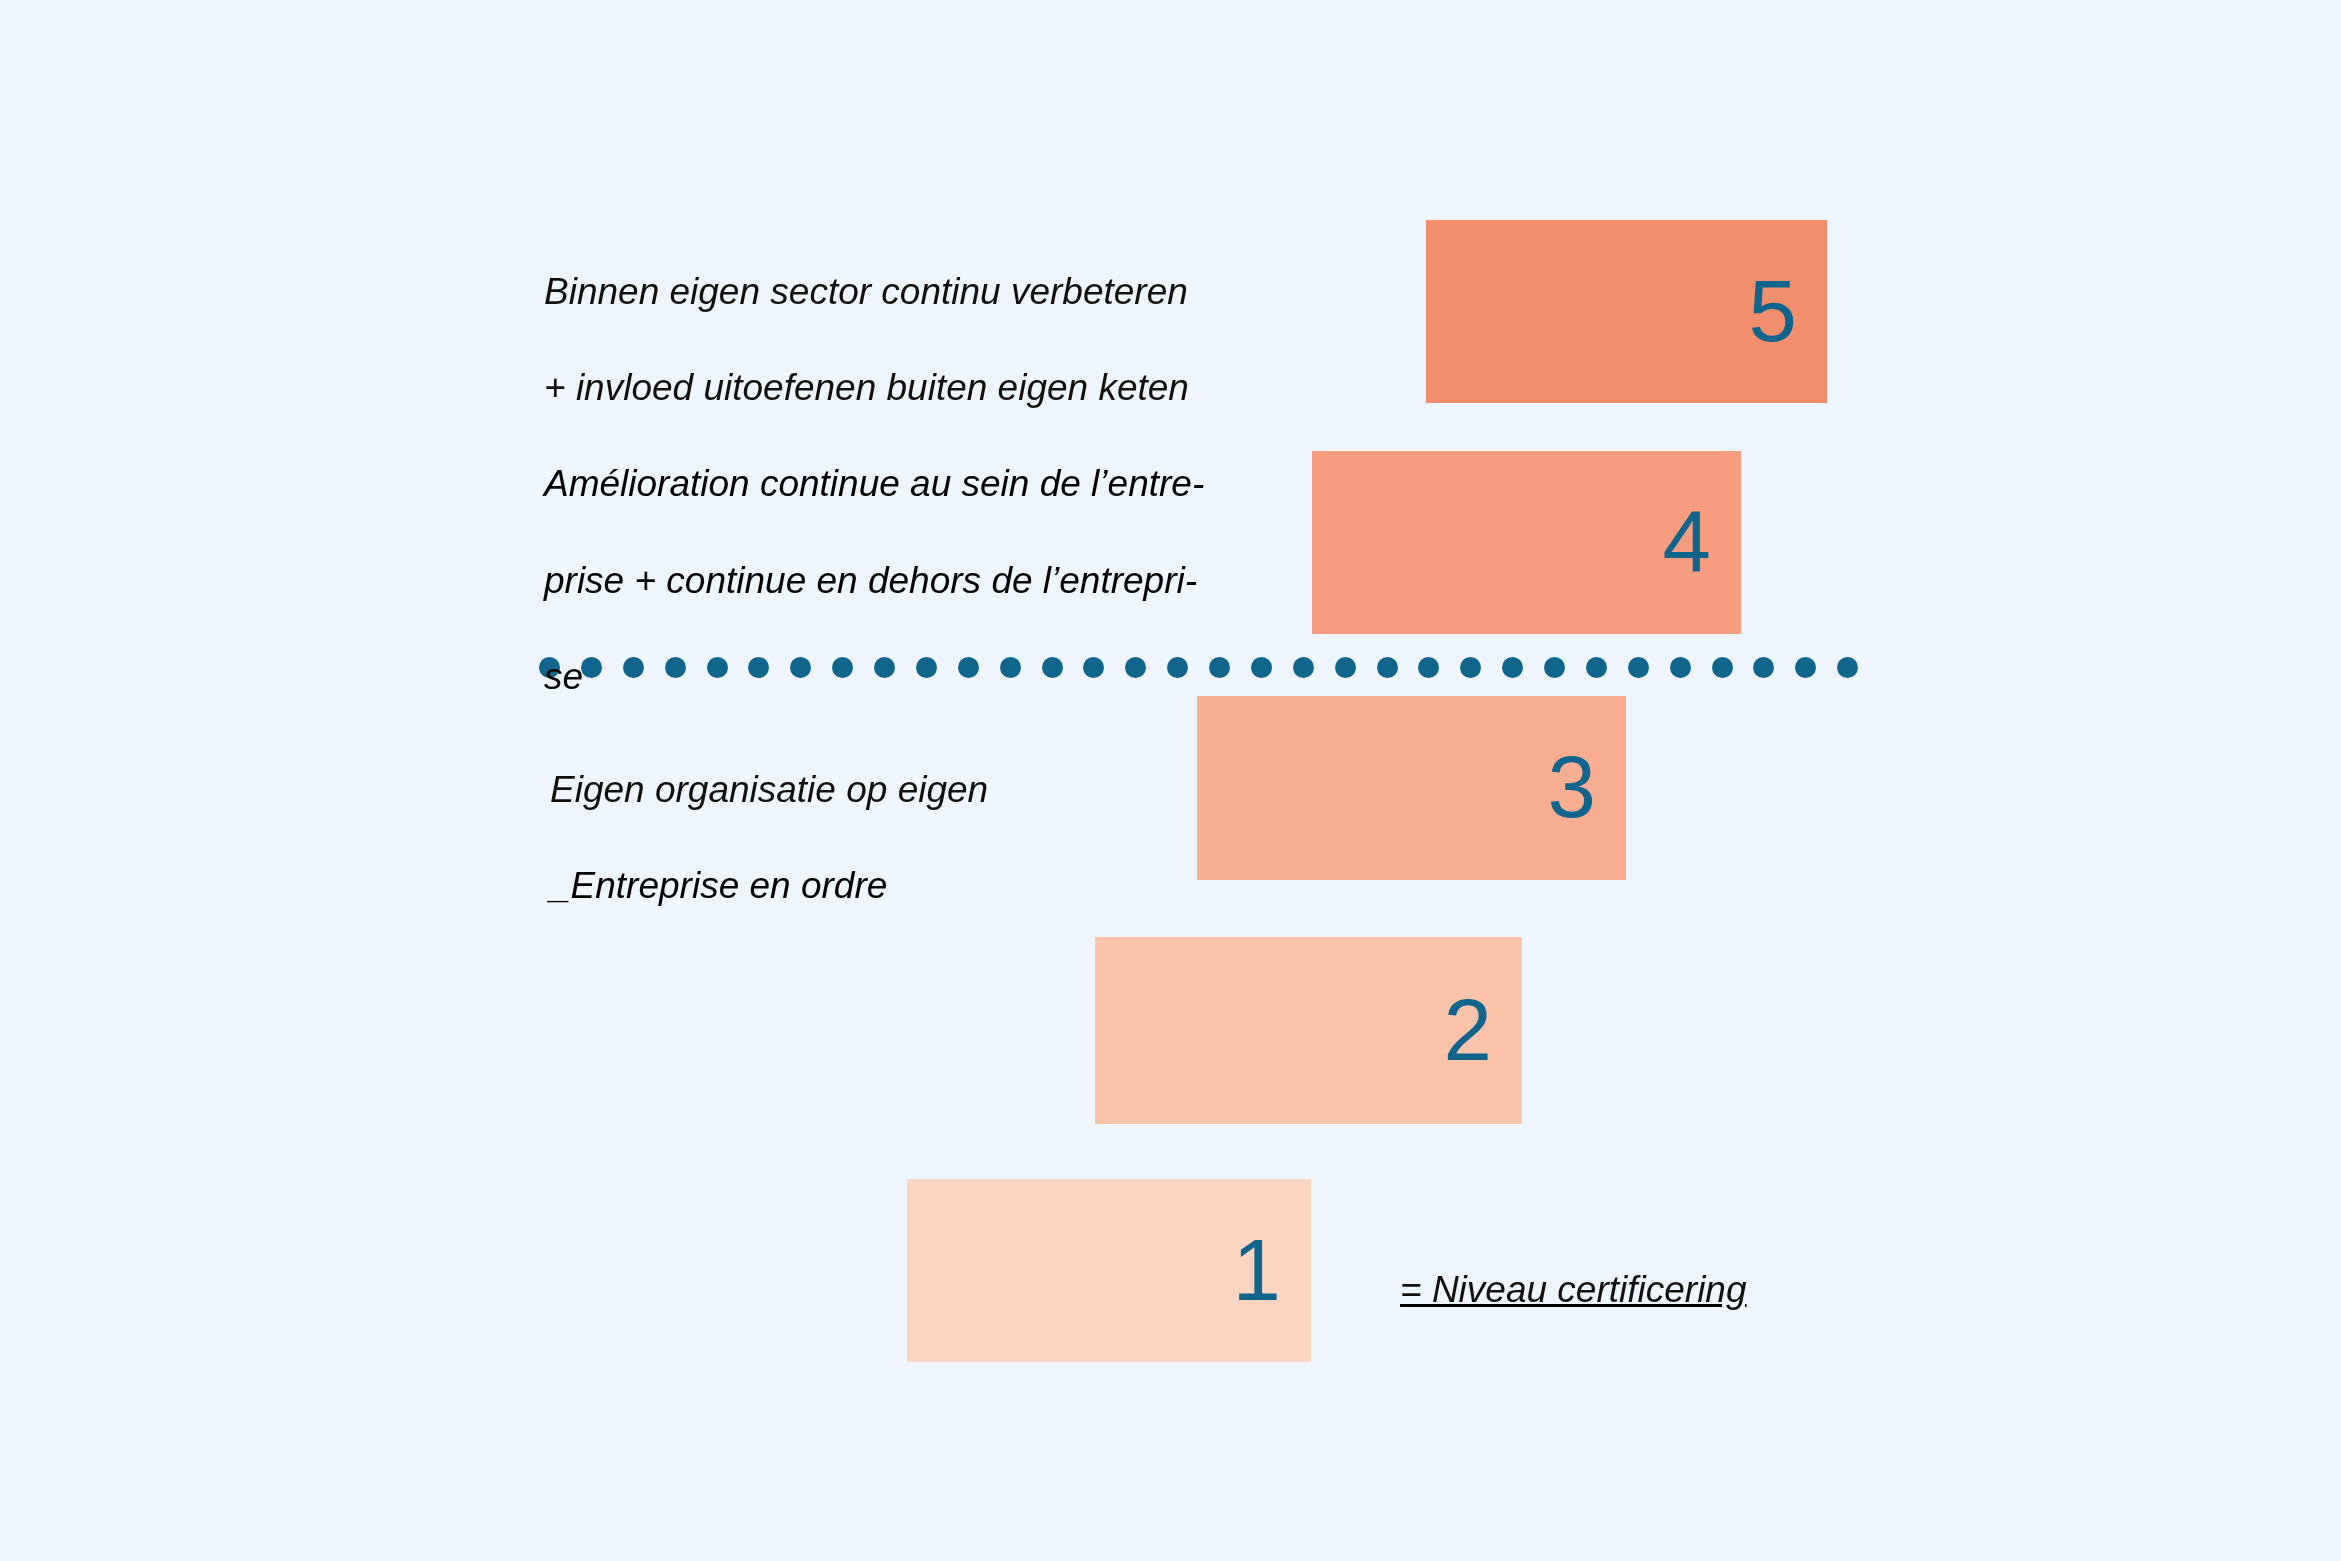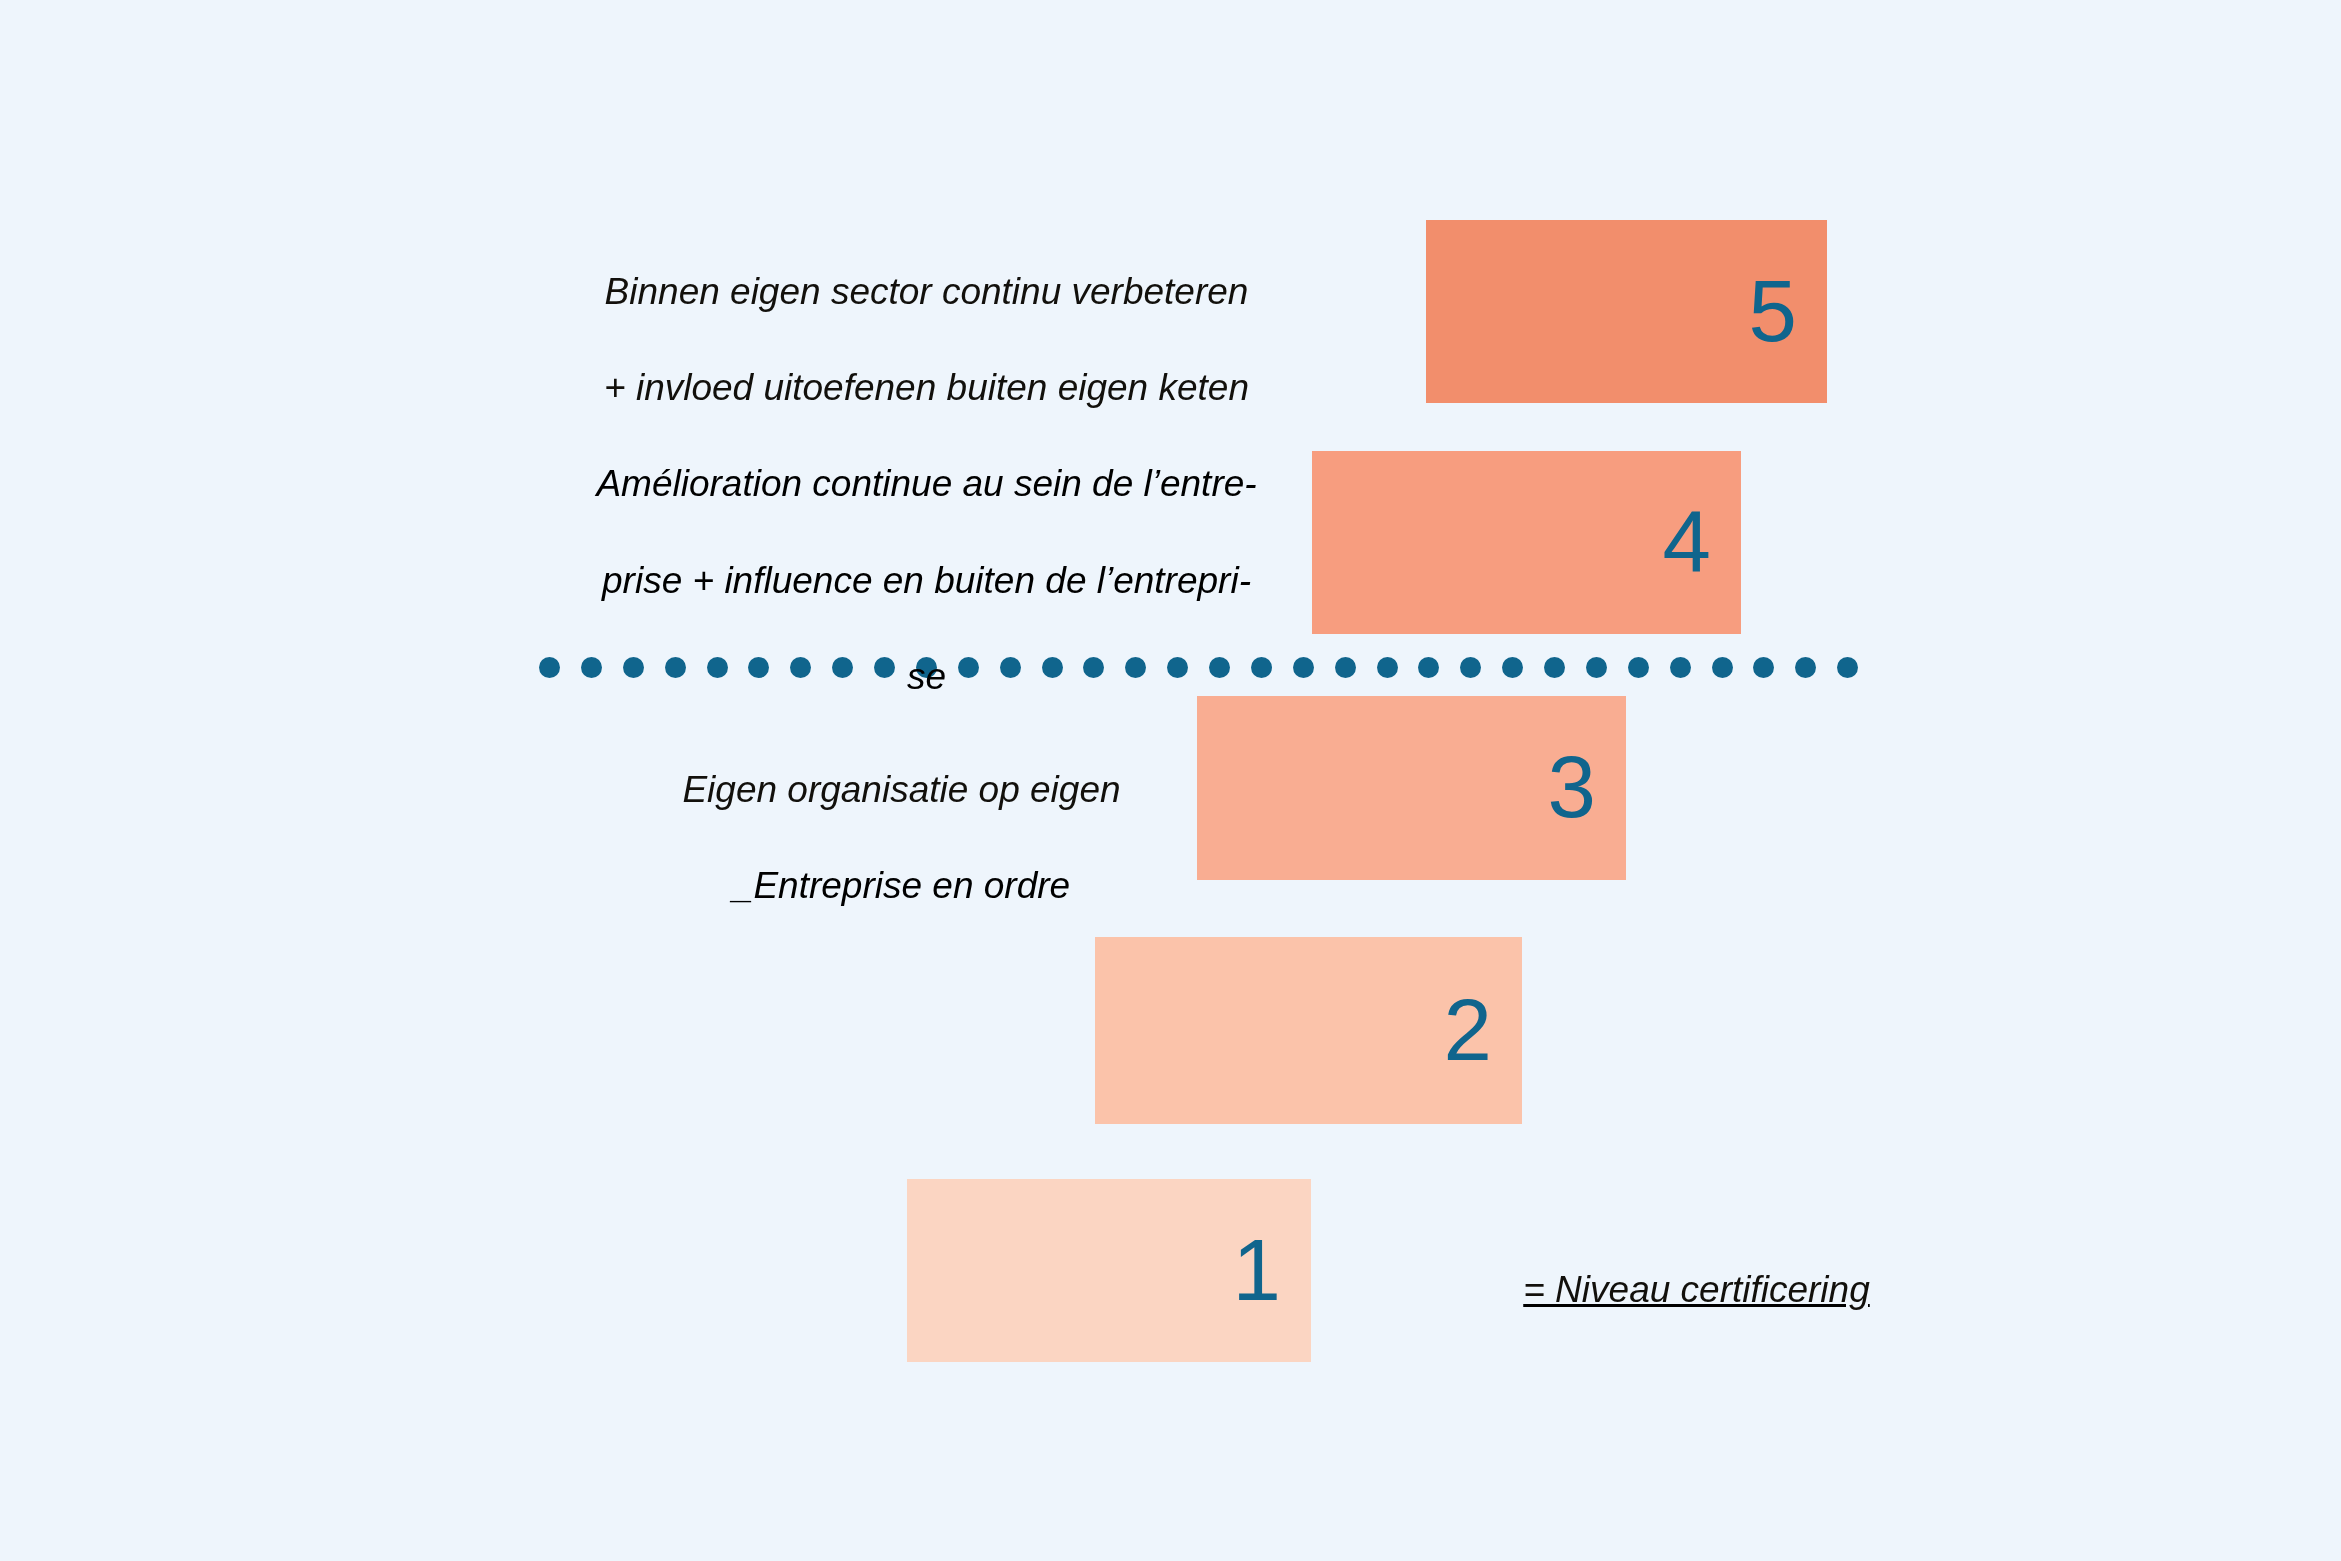--- a/index.html
+++ b/index.html
@@ -73,21 +73,21 @@
     font-family: "Liberation Sans Narrow", "Liberation Sans", sans-serif;
     white-space: pre-line;
   }
   .nl { color: #12100c; }
   .fr { color: #000000; }
 
   #label-top          { left: 544px;  top: 220px;  width: 765px; }
   #label-mid          { left: 550px;  top: 718px;  width: 703px; }
   #legend             { left: 1400px; top: 1218px; width: 593px; text-decoration: underline; }
 
-  .line { display: block; text-align: center; }
+  .line { display: block; }
 </style>
 </head>
 <body>
 
 <div id="stage">
 
   <div class="bar" id="bar-5" style="background: rgb(242, 142, 108);">
     <span class="bar-number">5</span>
   </div>
 
@@ -139,21 +139,21 @@
       <span class="dot" style="left: 1173px; background: rgb(16, 101, 141);"></span>
       <span class="dot" style="left: 1214px; background: rgb(16, 101, 141);"></span>
       <span class="dot" style="left: 1256px; background: rgb(16, 101, 141);"></span>
       <span class="dot" style="left: 1298px; background: rgb(16, 101, 141);"></span>
     </div>
 
   <div class="textblock" id="label-top">
     <span class="line nl">Binnen eigen sector continu verbeteren</span>
     <span class="line nl">+ invloed uitoefenen buiten eigen keten</span>
     <span class="line fr">Amélioration continue au sein de l’entre-</span>
-    <span class="line fr">prise + influence en buiten de l’entrepri-</span>
+    <span class="line fr">prise + continue en dehors de l’entrepri-</span>
     <span class="line fr">se</span>
   </div>
 
   <div class="textblock" id="label-mid">
     <span class="line nl">Eigen organisatie op eigen</span>
     <span class="line fr">_Entreprise en ordre</span>
   </div>
 
   <div class="textblock" id="legend">
     <span class="line nl">= Niveau certificering</span>

